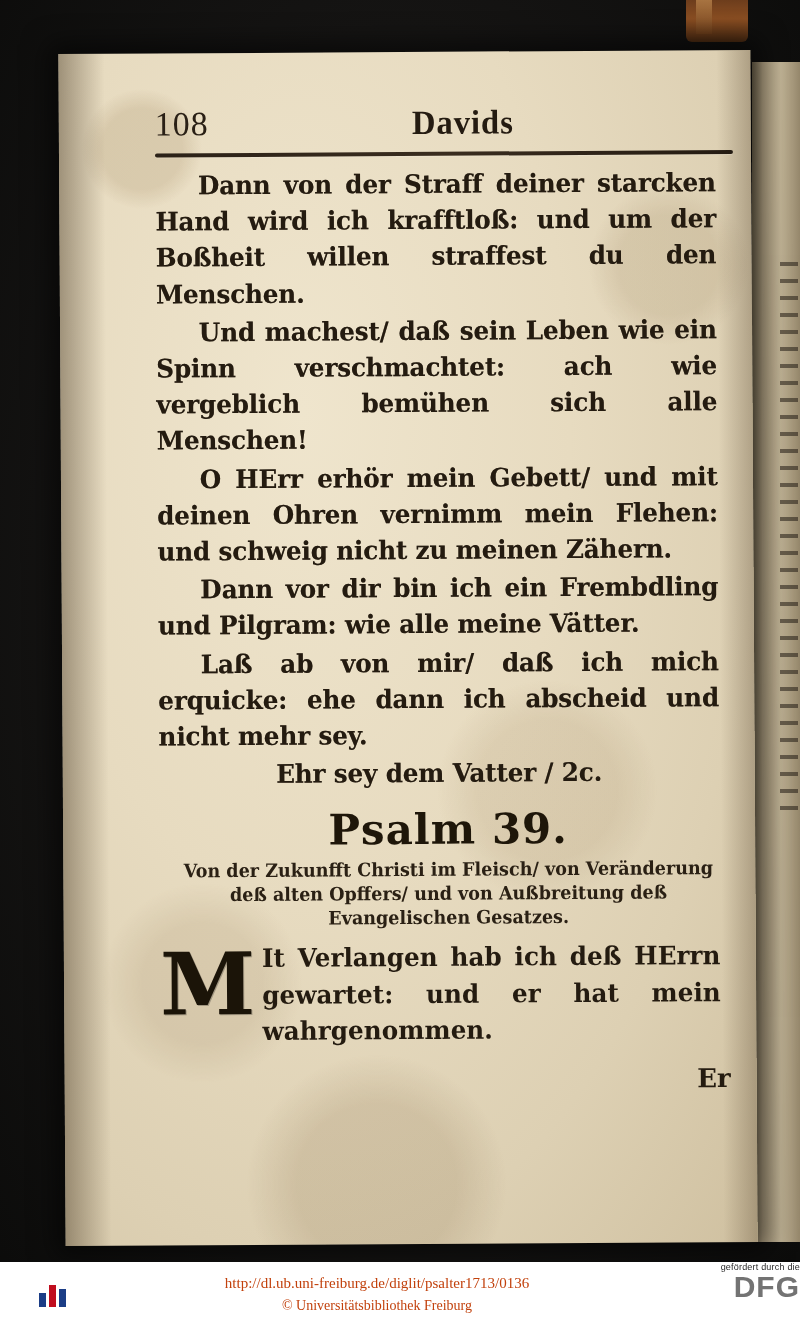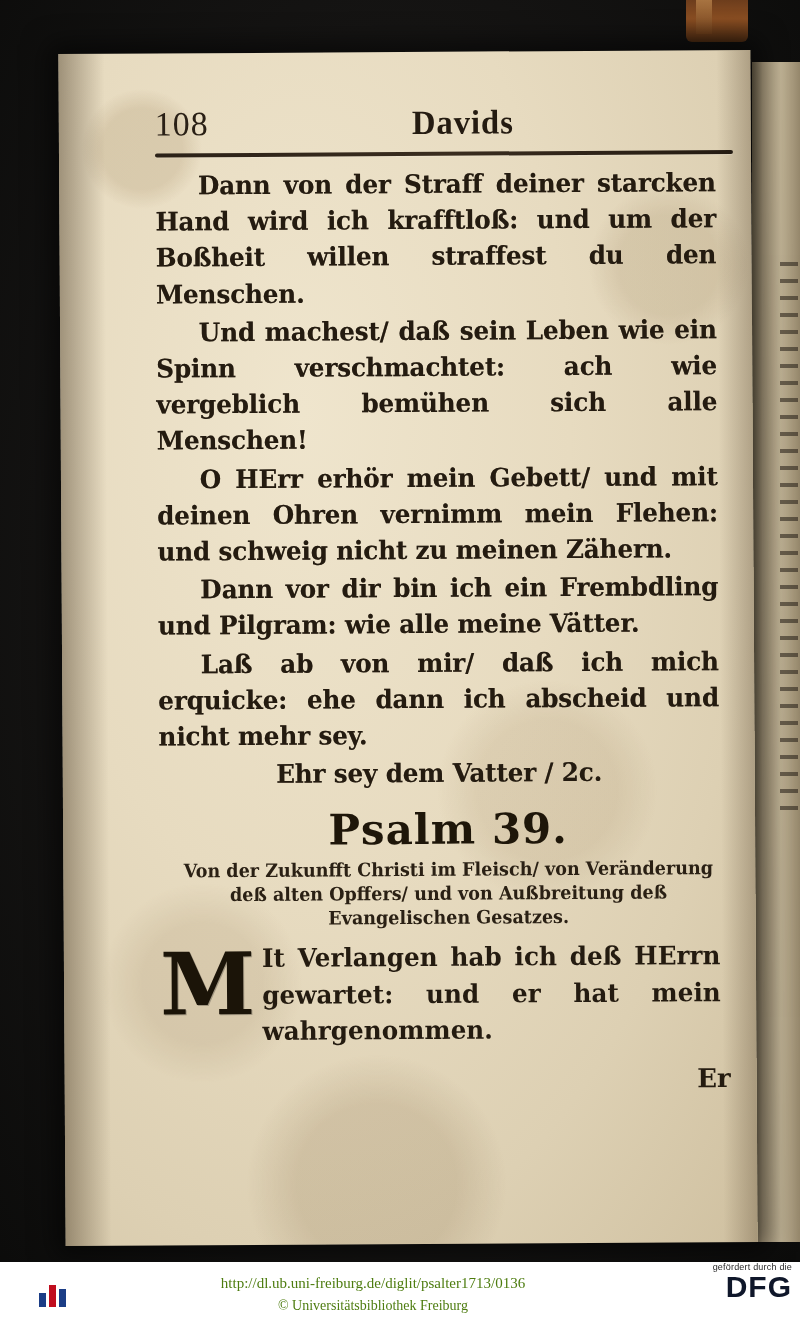--- a/index.html
+++ b/index.html
@@ -234,41 +234,40 @@
   }
   .ub-mark { display: flex; align-items: flex-end; gap: 3px; height: 26px; }
   .ub-mark i { display: block; width: 7px; background: #1b3d86; }
   .ub-mark i:nth-child(1) { height: 14px; }
   .ub-mark i:nth-child(2) { height: 22px; background: #c00d1e; }
   .ub-mark i:nth-child(3) { height: 18px; }
 
   #footer-center {
     flex: 1;
     text-align: center;
-    color: #4d7c0f;
+    color: #c2410c;
     font-family: "Liberation Serif", serif;
   }
   #footer-url { font-size: 15px; line-height: 1.5; }
   #footer-credit { font-size: 14px; line-height: 1.5; }
 
   #footer-logo-right {
     width: 150px;
     height: 64px;
-    padding-right: 8px;
     text-align: right;
     color: #2a2a2a;
   }
   #dfg-sub { font-family: "Liberation Sans", sans-serif; font-size: 9px; letter-spacing: .2px; }
   #dfg-word {
     font-family: "Liberation Sans", sans-serif;
     font-weight: 700;
     font-size: 30px;
     letter-spacing: 1px;
     line-height: 1;
-    color: #0f172a;
+    color: #737373;
   }
 </style>
 </head>
 <body>
 
 <div id="scan-background"></div>
 
 <div id="facing-page-edge">
   <div class="edge-text"></div>
 </div>

